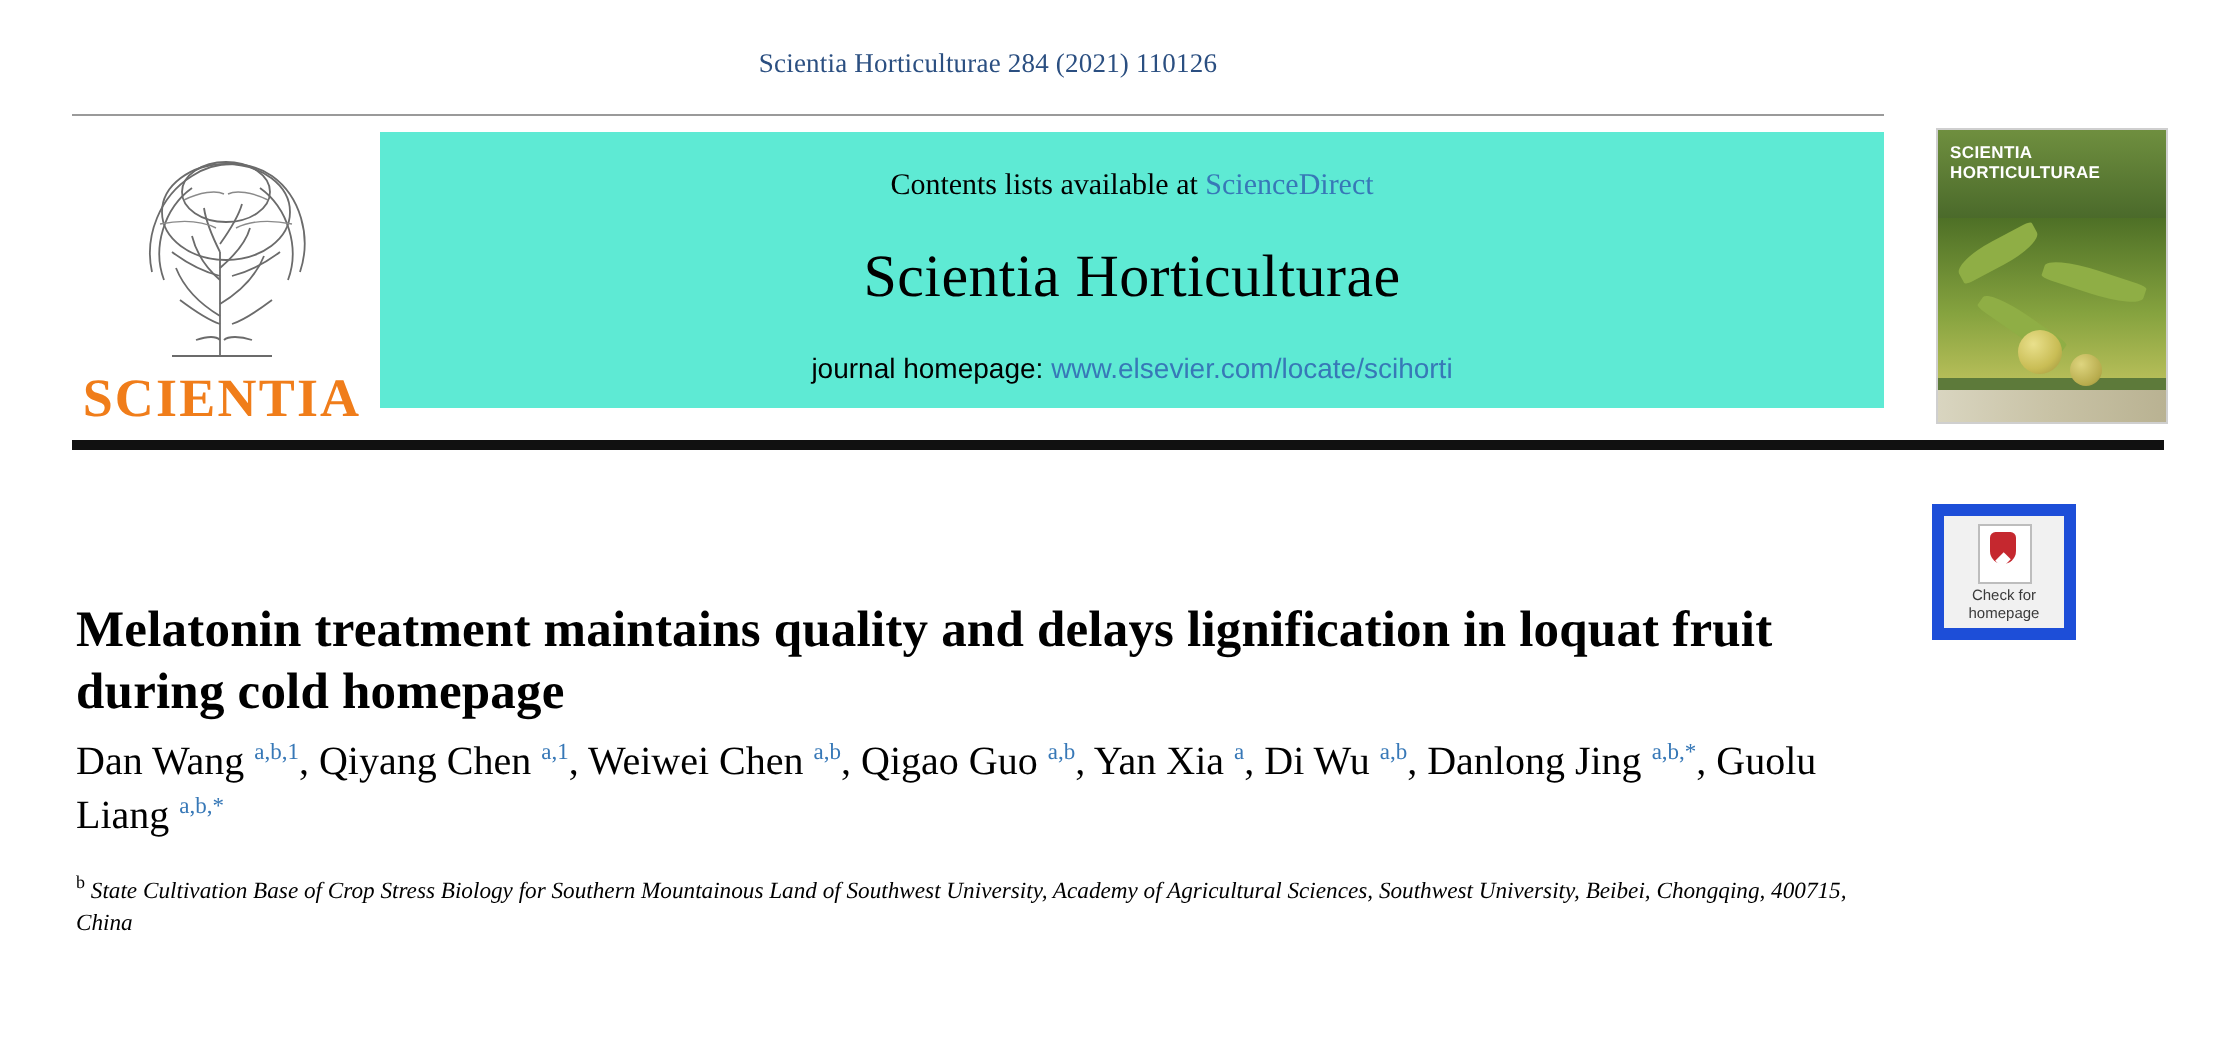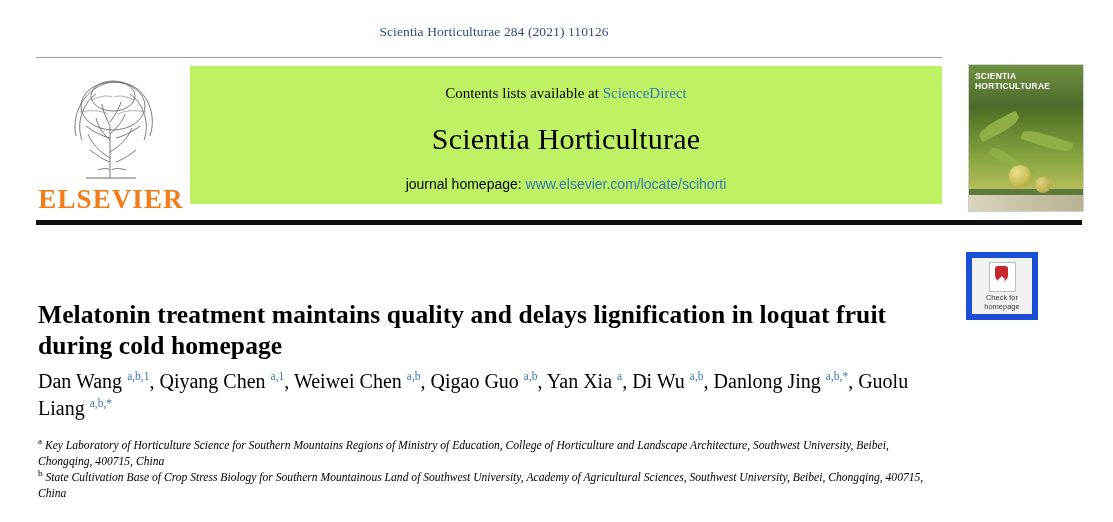--- a/index.html
+++ b/index.html
@@ -70,21 +70,21 @@
     font-weight: 700;
     letter-spacing: 1.1px;
     color: #f07d1a;
   }
   .journal-band {
     position: absolute;
     left: 154px;
     top: 9px;
     width: 752px;
     height: 138px;
-    background: #bef264;
+    background: #5eead4;
   }
   .contents-line {
     position: absolute;
     left: 0;
     top: 19px;
     width: 752px;
     text-align: center;
     font-size: 15px;
   }
   .contents-line .sd-link {
@@ -303,21 +303,21 @@
         <path d="M80 104 C74 102 68 102 66 104"></path>
       </g>
       <g stroke="#8a8a8a" stroke-width="0.7" fill="none">
         <path d="M34 46 C44 44 54 44 62 48"></path>
         <path d="M100 46 C90 44 80 44 72 48"></path>
         <path d="M46 34 C54 30 62 29 66 31"></path>
         <path d="M88 34 C80 30 72 29 68 31"></path>
       </g>
       <path d="M40 112 L90 112" stroke="#6b6b6b" stroke-width="1.1" fill="none"></path>
     </svg>
-    <div class="elsevier-word">ELSEVIER</div>
+    <div class="elsevier-word">SCIENTIA</div>
   </div>
 
   <div class="journal-band">
     <div class="contents-line">
       <span>Contents lists available at </span><a class="sd-link" href="#" style="text-decoration:none">ScienceDirect</a>
     </div>
     <div class="journal-title">Scientia Horticulturae</div>
     <div class="homepage-line">
       <span>journal homepage: </span><a class="hp-link" href="#" style="text-decoration:none">www.elsevier.com/locate/scihorti</a>
     </div>
@@ -345,15 +345,14 @@
   </div>
   <div class="cm-line1">Check for</div>
   <div class="cm-line2">homepage</div>
 </div>
 
 <h1 class="article-title">Melatonin treatment maintains quality and delays lignification in loquat fruit during cold homepage</h1>
 
 <div class="authors"><span>Dan Wang </span><sup><span>a</span><span class="sep">,</span><span>b</span><span class="sep">,</span><span>1</span></sup><span>, </span><span>Qiyang Chen </span><sup><span>a</span><span class="sep">,</span><span>1</span></sup><span>, </span><span>Weiwei Chen </span><sup><span>a</span><span class="sep">,</span><span>b</span></sup><span>, </span><span>Qigao Guo </span><sup><span>a</span><span class="sep">,</span><span>b</span></sup><span>, </span><span>Yan Xia </span><sup><span>a</span></sup><span>, </span><span>Di Wu </span><sup><span>a</span><span class="sep">,</span><span>b</span></sup><span>, </span><span>Danlong Jing </span><sup><span>a</span><span class="sep">,</span><span>b</span><span class="sep">,</span><span>*</span></sup><span>, </span><span>Guolu Liang </span><sup><span>a</span><span class="sep">,</span><span>b</span><span class="sep">,</span><span>*</span></sup></div>
 
 <div class="affiliations">
-    <div class="aff"><sup>a</sup><span> Key Laboratory of Horticulture Science for Southern Mountains Regions of Ministry of Education, College of Horticulture and Landscape Architecture, Southwest University, Beibei, Chongqing, 400715, China</span></div>
     <div class="aff"><sup>b</sup><span> State Cultivation Base of Crop Stress Biology for Southern Mountainous Land of Southwest University, Academy of Agricultural Sciences, Southwest University, Beibei, Chongqing, 400715, China</span></div>
   </div>
 
 </body></html>

